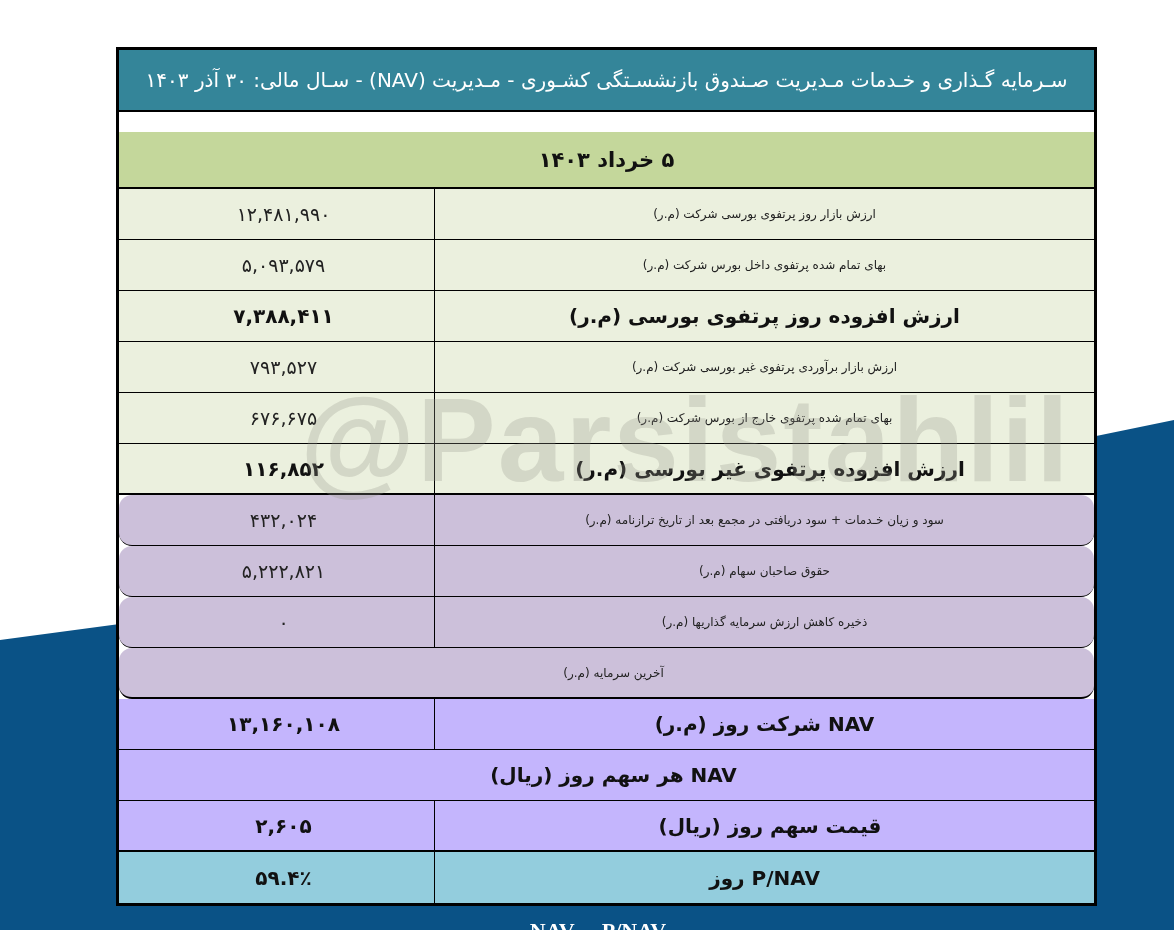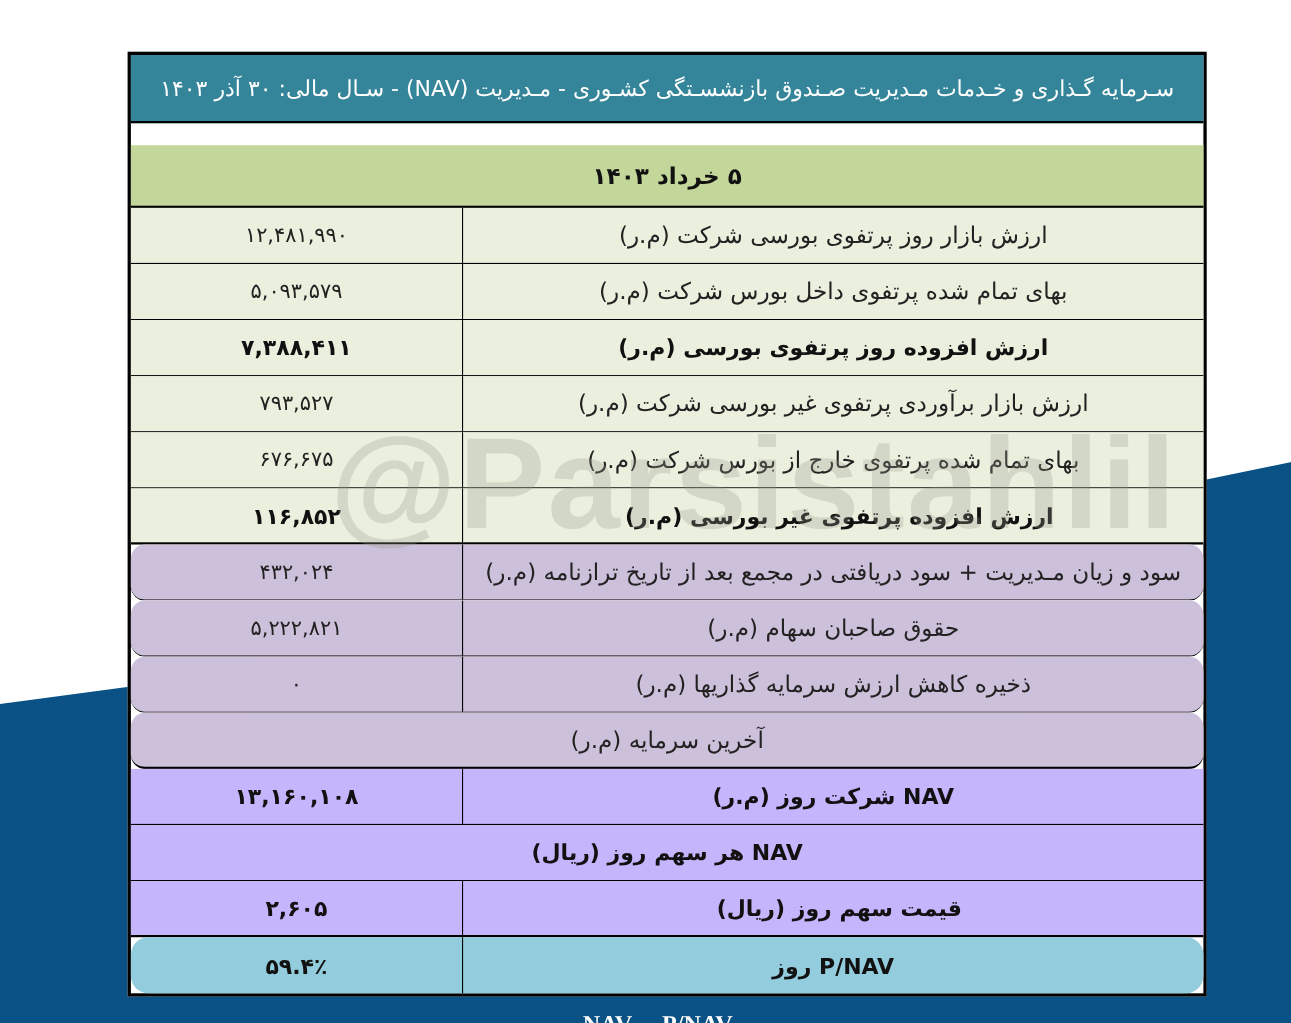--- a/index.html
+++ b/index.html
@@ -32,31 +32,32 @@
   .date-row {
     height:55px; background:#c4d79b; color:#111;
     display:flex; align-items:center; justify-content:center;
     direction:rtl; font-size:21px; font-weight:bold;
     border-bottom:2px solid #000;
     margin-top:20px;
   }
   .row {
     display:flex; height:51px; border-bottom:1.5px solid #000;
     box-sizing:border-box;
+    padding-left:14px;
   }
-  .row:last-child { border-bottom:none;border-radius:16px; }
+  .row:last-child { border-bottom:none; }
   .row.thick { border-bottom:2.5px solid #000;gap:11px; }
   .cell-value {
     width:301px; display:flex; align-items:center; justify-content:center;
     border-right:1.5px solid #000; font-size:19px; color:#222;
     direction:rtl;
   }
   .cell-label {
     flex:1; display:flex; align-items:center; justify-content:center;
-    direction:rtl; font-size:21px; color:#222; padding:0 10px;
+    direction:rtl; font-size:12px; color:#222; padding:0 10px;
   }
   .bold .cell-value, .bold .cell-label { font-weight:bold; font-size:20px; color:#111;text-align:right; }
   .g1 { background:#ebf0de; }
   .g2 { background:#ccc0da;border-radius:13px; }
   .g3 { background:#c4b5fd; }
   .g4 { background:#93cddd; }
   .footer-text {
     position:absolute; left:0; width:1174px; top:918px; z-index:1;
     text-align:center; color:#fff; font-weight:bold; font-size:22px;
     direction:rtl; white-space:nowrap;
@@ -95,21 +96,21 @@
       <div class="row g1">
         <div class="cell-value">۶۷۶,۶۷۵</div>
         <div class="cell-label">بهای تمام شده پرتفوی خارج از بورس شرکت (م.ر)</div>
       </div>
       <div class="row g1 bold thick">
         <div class="cell-value">۱۱۶,۸۵۲</div>
         <div class="cell-label">ارزش افزوده پرتفوی غیر بورسی (م.ر)</div>
       </div>
       <div class="row g2">
         <div class="cell-value">۴۳۲,۰۲۴</div>
-        <div class="cell-label">سود و زیان مـدیریت + سود دریافتی در مجمع بعد از تاریخ ترازنامه (م.ر)</div>
+        <div class="cell-label">سود و زیان خـدمات + سود دریافتی در مجمع بعد از تاریخ ترازنامه (م.ر)</div>
       </div>
       <div class="row g2">
         <div class="cell-value">۵,۲۲۲,۸۲۱</div>
         <div class="cell-label">حقوق صاحبان سهام (م.ر)</div>
       </div>
       <div class="row g2">
         <div class="cell-value">۰</div>
         <div class="cell-label">ذخیره کاهش ارزش سرمایه گذاریها (م.ر)</div>
       </div>
       <div class="row g2 thick">

